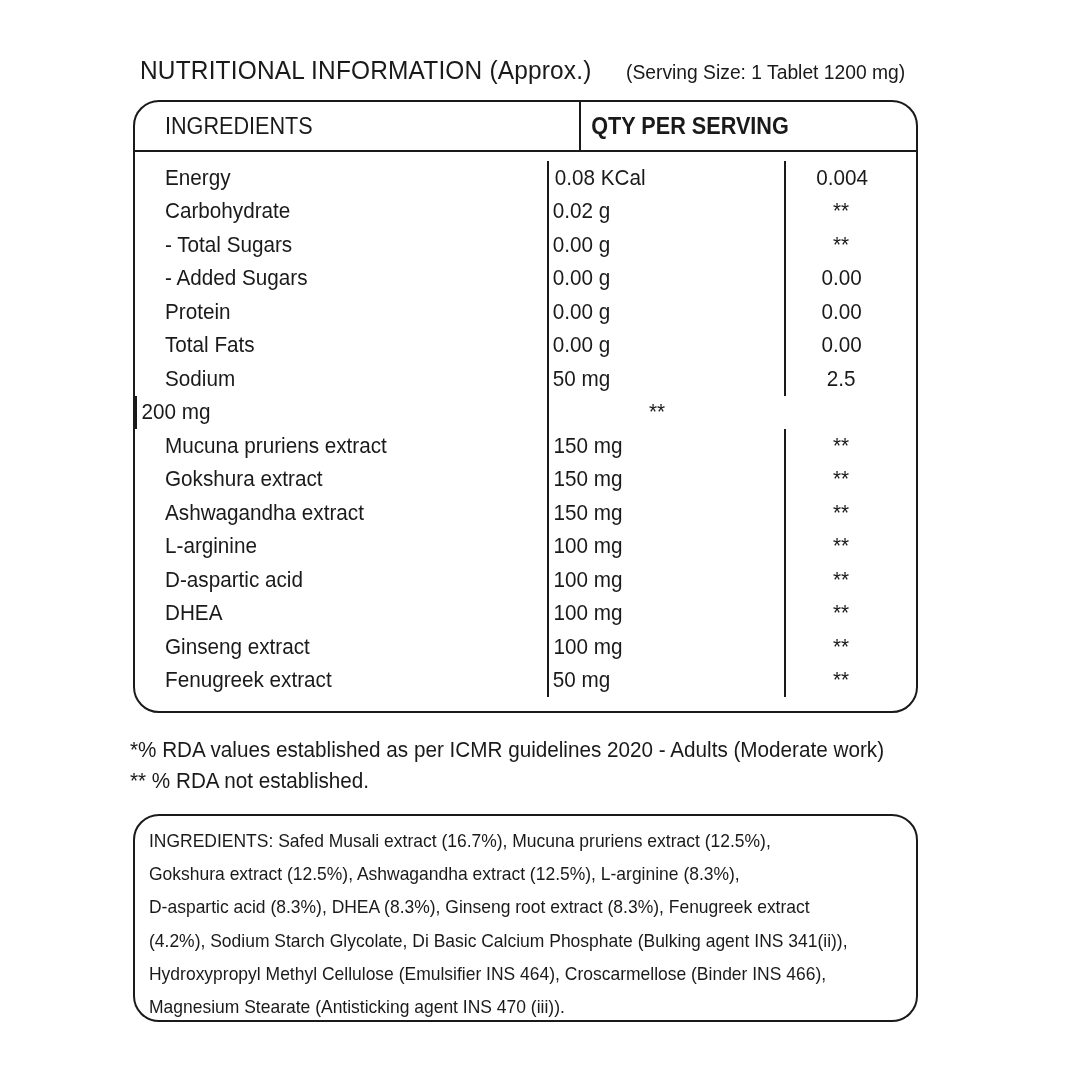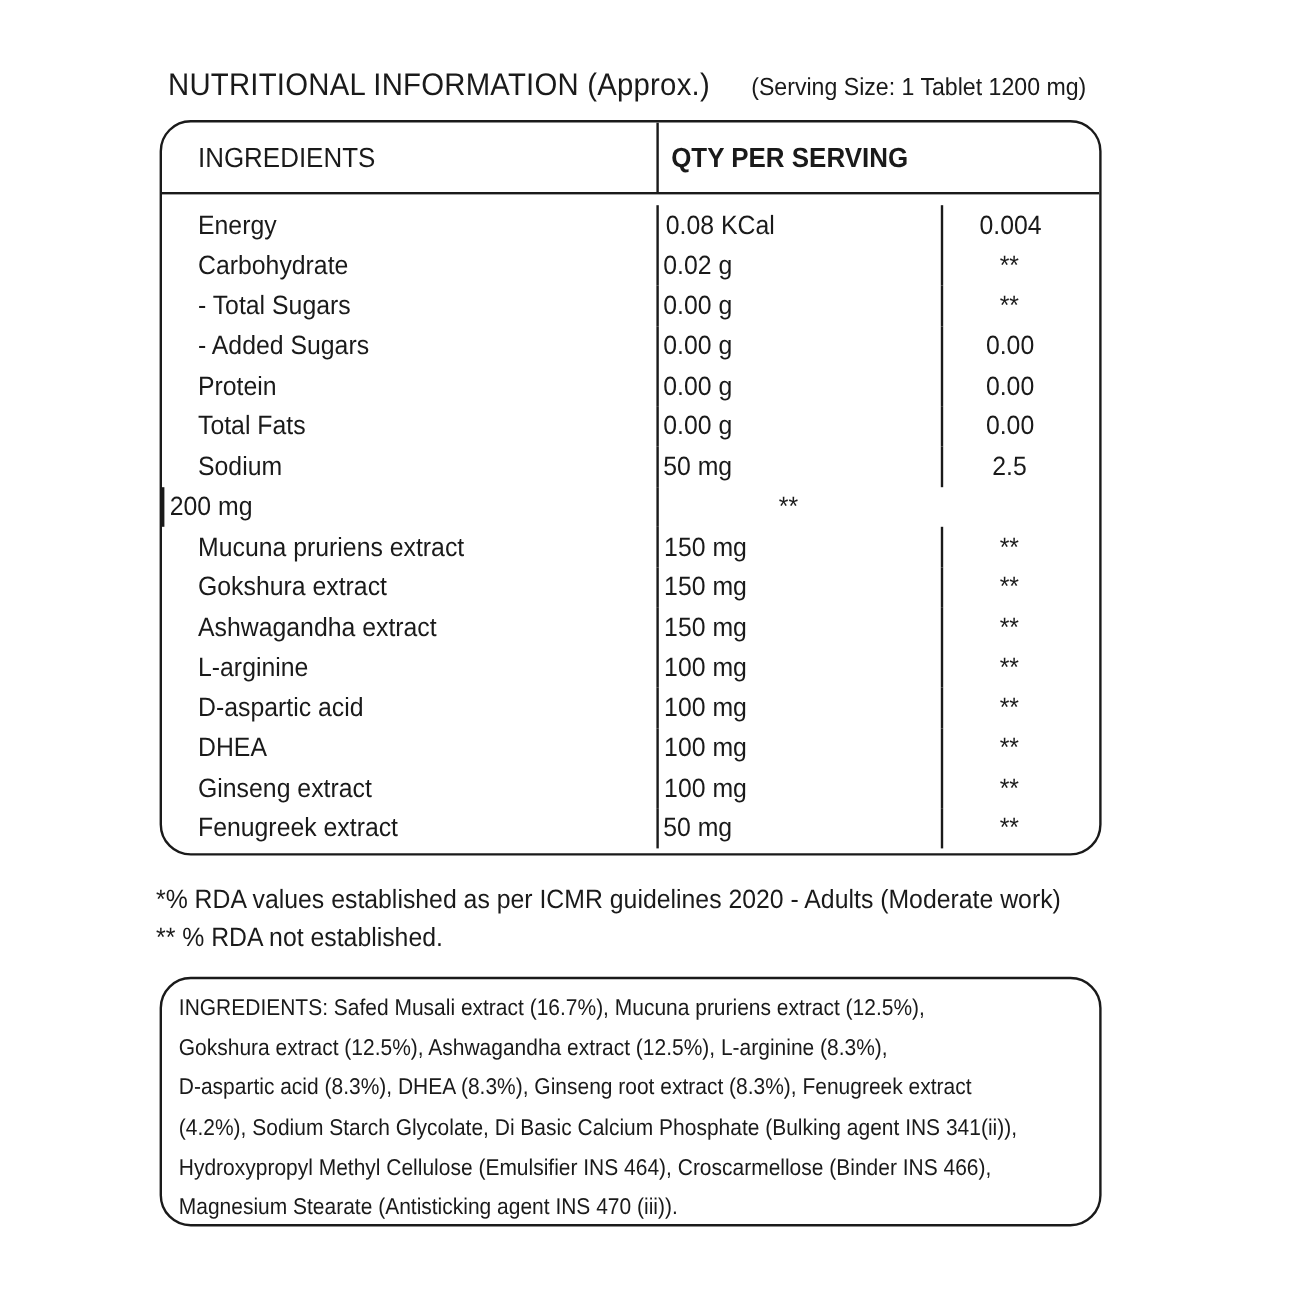--- a/index.html
+++ b/index.html
@@ -44,23 +44,24 @@
     width:785px;
     height:613px;
     border:2.5px solid var(--border);
     border-radius:26px;
     overflow:hidden;
     background:var(--bg);
   }
   .thead{
     display:grid;
     grid-template-columns:412px 237px 131px;
-    height:60px;
+    height:50px;
     border-bottom:2.5px solid var(--border);
     font-size:23px;
+    gap:32px;
   }
   .tbody{padding-top:9px;}
   .trow{
     display:grid;
     grid-template-columns:412px 237px 131px;
     height:33.5px;
     font-size:22px;
   }
   .cell{
     display:flex;

